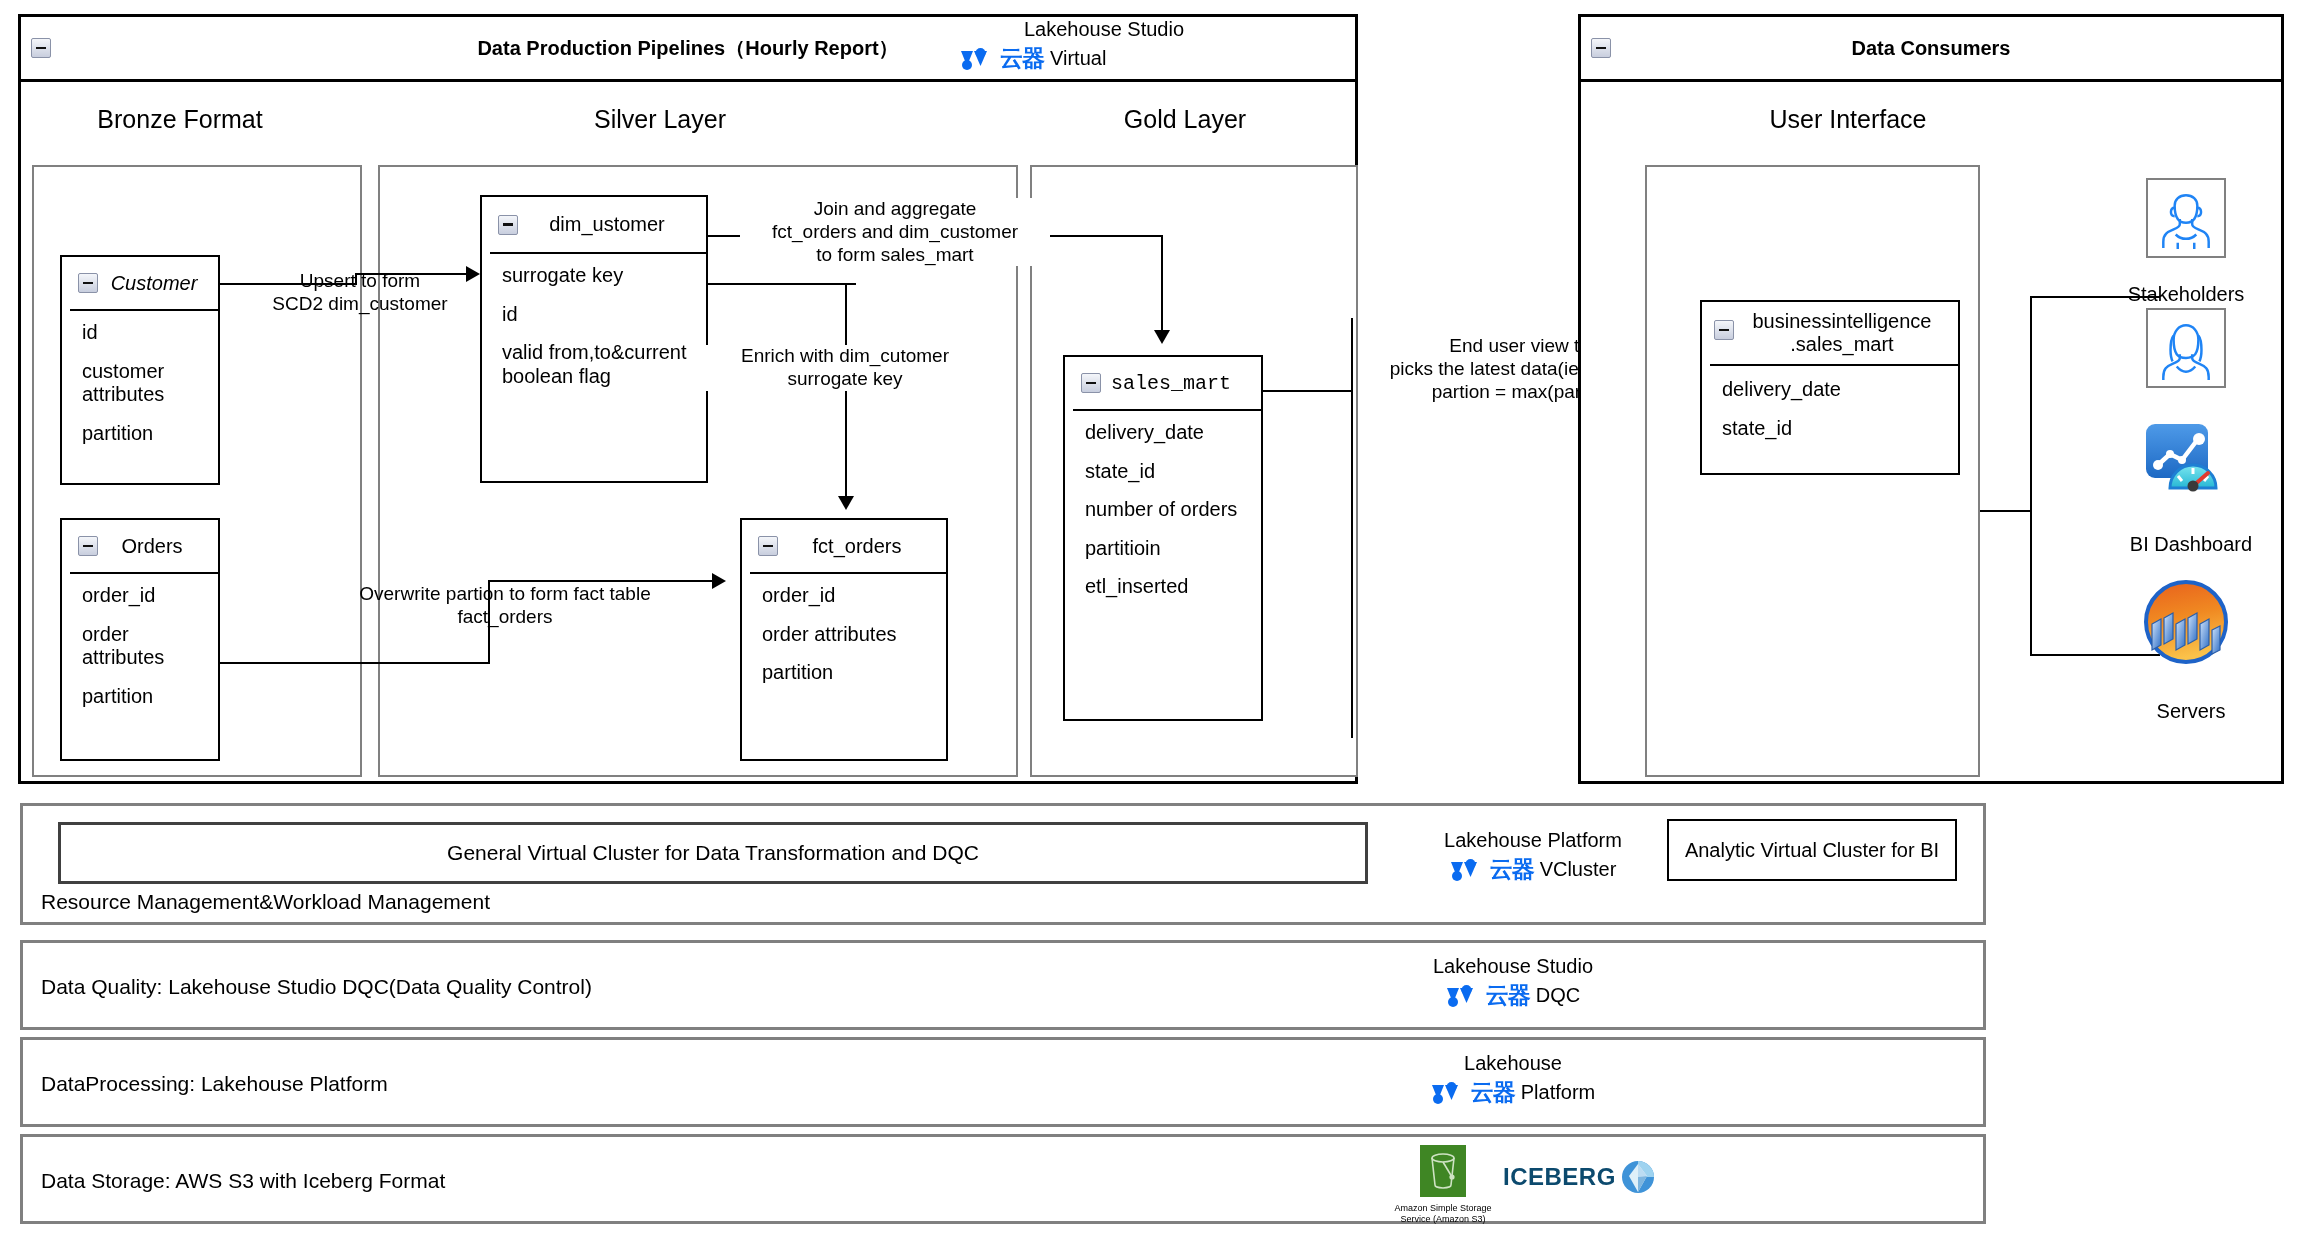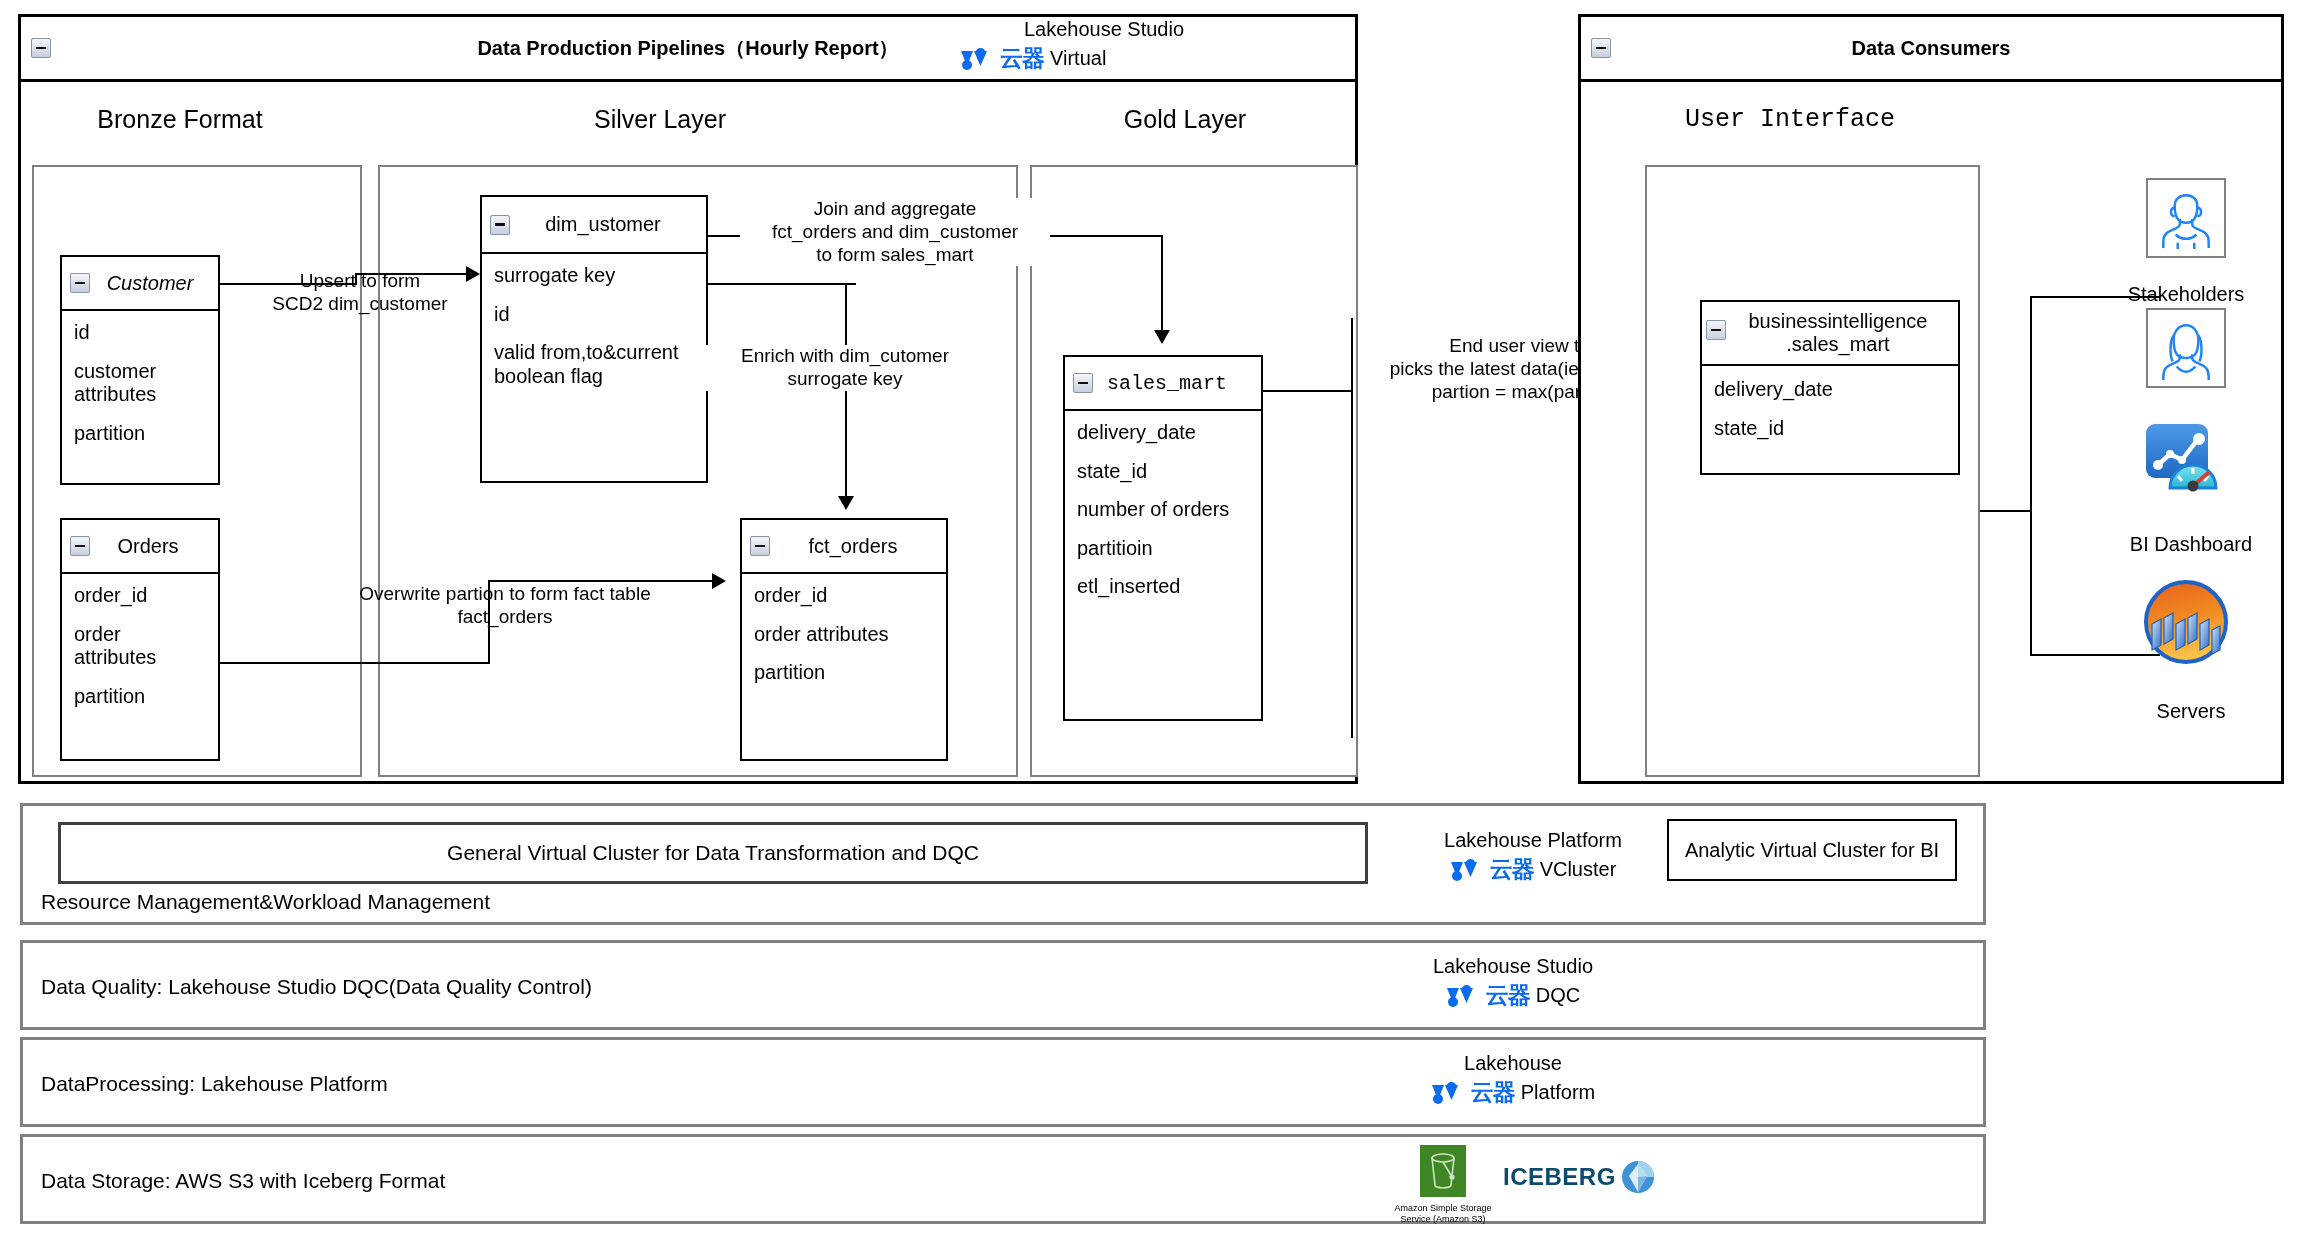--- a/index.html
+++ b/index.html
@@ -11,21 +11,21 @@
   .panel-title{border-bottom:3px solid #000;display:flex;align-items:center;justify-content:center;
                font-weight:bold;font-size:20px;text-align:center;position:relative;}
   .collapse-icon{position:absolute;left:10px;top:50%;transform:translateY(-50%);
        width:18px;height:18px;border:1.5px solid #8a92a8;border-radius:2px;
        background:linear-gradient(#f4f6fa,#c8cede);display:flex;align-items:center;justify-content:center;}
   .collapse-icon i{display:block;width:10px;height:2.5px;background:#111;}
   
   .lane{border:2px solid #808080;background:#fff;}
   .lane-label{font-size:25px;text-align:center;}
   
-  .ent{border:2px solid #000;background:#fff;}
+  .ent{border:2px solid #000;background:#fff;padding-left:8px;}
   .ent-head{border-bottom:2px solid #000;position:relative;display:flex;align-items:center;
             justify-content:center;font-size:20px;line-height:1.15;padding:0 6px;text-align:center;}
   .ent-head .collapse-icon{left:8px;}
   .ent-body{padding:10px 12px 8px 12px;font-size:20px;line-height:1.18;}
   .ent-body .row{margin-bottom:15px;}
   .ent-body .row:last-child{margin-bottom:0;}
   
   .edge-label{font-size:19px;line-height:1.2;text-align:center;color:#000;background:transparent;}
   
   .conn{position:absolute;background:#000;}
@@ -194,21 +194,21 @@
 partion = max(partitin))</div>
 
 <div class="abs panel" style="left:1578px;top:14px;width:706px;height:770px;">
   <div class="panel-title" style="height:62px;">
     <span class="collapse-icon">
         <i></i>
       </span>
     <span>Data Consumers</span>
   </div>
 </div>
-<div class="abs lane-label" style="left:1590px;top:105px;width:400px;font-family:Liberation Mono, monospace;">User Interface</div>
+<div class="abs lane-label" style="left:1648px;top:105px;width:400px;">User Interface</div>
 <div class="abs lane" style="left:1645px;top:165px;width:335px;height:612px;"></div>
 
 <div class="abs ent" style="left:1700px;top:300px;width:260px;height:175px;">
   <div class="ent-head" style="height:62px;">
     <span class="collapse-icon" style="left:4px;top:18px;transform:none;">
         <i></i>
       </span>
     <span style="margin-left:16px;white-space:pre-line;">businessintelligence
 .sales_mart</span>
   </div>

